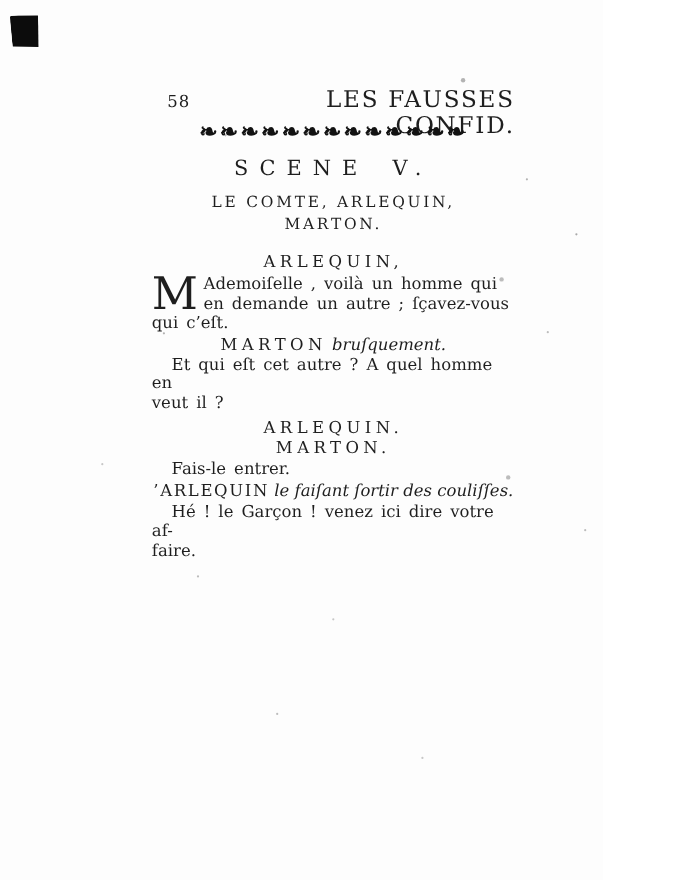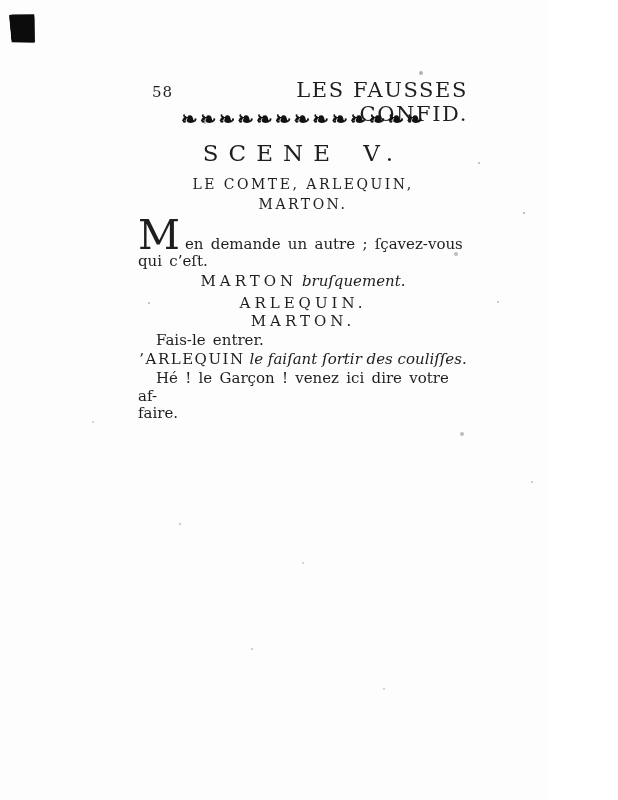--- a/index.html
+++ b/index.html
@@ -84,21 +84,21 @@
     font-size: 20px;
     line-height: 22px;
     font-weight: bold;
     letter-spacing: 2px;
     color: #121212;
     white-space: nowrap;
   }
   .scene-title {
     margin-top: 10px;
     text-align: center;
-    font-size: 23px;
+    font-size: 19px;
     line-height: 26px;
     letter-spacing: 10px;
     word-spacing: 6px;
     font-weight: 500;
   }
   .characters {
     margin-top: 8px;
     text-align: center;
     font-size: 14px;
     line-height: 20px;
@@ -158,30 +158,37 @@
 
     <div class="ornament-band">❧❧❧❧❧❧❧❧❧❧❧❧❧</div>
 
     <div class="scene-title">SCENE V.</div>
 
     <div class="characters">
       <div>LE COMTE, ARLEQUIN,</div>
       <div>MARTON.</div>
     </div>
 
+    <div class="speaker mt16">
+      <span class="caps">ARLEQUIN,</span>
+    </div>
     <p class="body-text mt4">
-      <span class="dropcap">M</span><br>
+      <span class="dropcap">M</span><span>Ademoiſelle , voilà un homme qui</span><br>
       <span>en demande un autre ; ſçavez-vous</span><br>
       <span>qui c’eſt.</span>
     </p>
 
     <div class="speaker mt2">
       <span class="caps">MARTON</span>
       <span class="dir">bruſquement.</span>
     </div>
+    <p class="body-text mt2">
+      <span class="indent">Et qui eſt cet autre ? A quel homme en</span><br>
+      <span>veut il ?</span>
+    </p>
 
     <div class="speaker mt6">
       <span class="caps">ARLEQUIN.</span>
     </div>
 
     <div class="speaker mt2">
       <span class="caps">MARTON.</span>
     </div>
     <p class="body-text mt3">
       <span class="indent">Fais-le entrer.</span>

